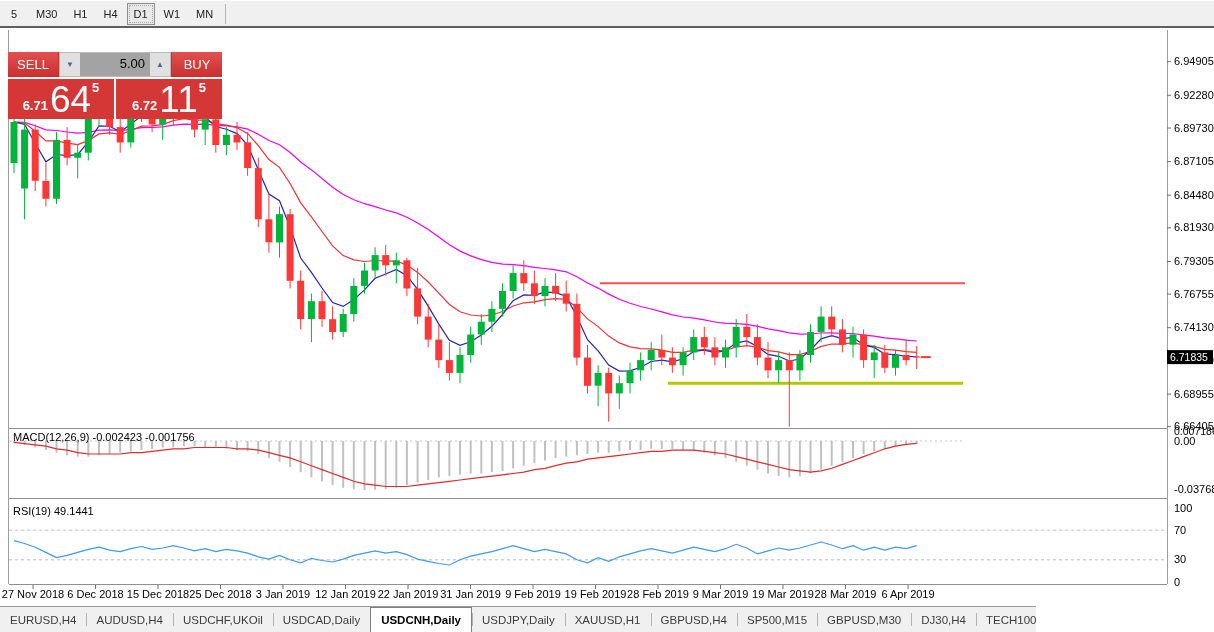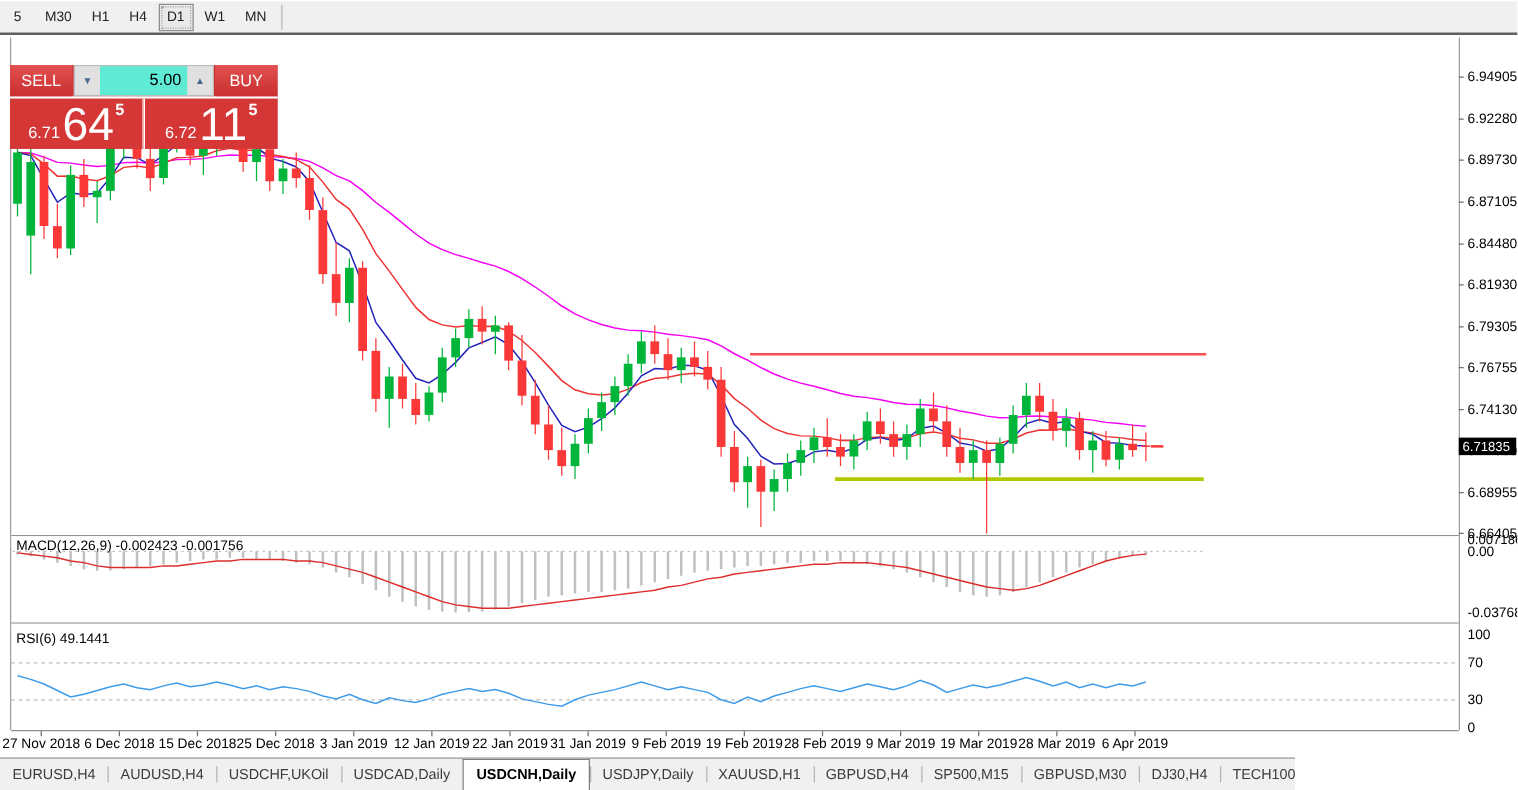--- a/index.html
+++ b/index.html
@@ -29,28 +29,28 @@
   #rsi-label  { left:13px; top:477px; }
 
   
   .qp { position:absolute; left:8px; top:24px; width:214px; background:#c92f2f; }
   .qp-row1 { display:flex; height:25px;border-radius:12px; }
   .qp-btn { flex:0 0 50px; border:none; color:#fff; font-size:13px;
             font-family:"Liberation Sans",sans-serif;
             background:linear-gradient(#e35050,#c92f2f); cursor:pointer; }
   .qp-spin { flex:1; display:flex; background:#e3e3e3; border:1px solid #b9b9b9; margin:0 1px; }
   .qp-spin-btn { width:20px; border:none; background:#e0e0e0; color:#4a688f; font-size:8px; cursor:pointer; }
-  .qp-spin-val { flex:1; background:#5eead4; color:#000; font-size:13px; text-align:right;
+  .qp-spin-val { flex:1; background:#a3a3a3; color:#000; font-size:13px; text-align:right;
                  padding:3px 5px 0 0; }
   .qp-row2 { display:flex; border-top:2px solid #fff; }
   .qp-price { flex:1; height:40px; background:#d53737; color:#fff; position:relative;
               display:flex; align-items:flex-end; justify-content:center; padding-bottom:2px; cursor:pointer; }
   .qp-price.sell { border-right:1px solid #fff; }
   .qp-price.buy  { border-left:1px solid #fff; }
-  .qp-small { font-size:13px; font-weight:normal; margin:16px 2px 4px 0; }
+  .qp-small { font-size:13px; font-weight:bold; margin:16px 2px 4px 0; }
   .qp-big   { font-size:37px; line-height:34px; font-weight:normal; }
   .qp-sup   { font-size:13px; font-weight:bold; align-self:flex-start; margin:1px 0 0 1px; }
 
   
   .tabbar { position:absolute; left:0; top:606px; width:1036px; height:26px; background:#f0f0f0;
             border-top:1px solid #9a9a9a; display:flex; align-items:stretch; overflow:hidden; }
   .tab { display:flex; align-items:center; padding:0 10px; font-size:11.5px; color:#3c3c3c;
          position:relative; cursor:pointer; white-space:nowrap; }
   .tab + .tab::before { content:""; position:absolute; left:0; top:6px; height:13px; width:1px; background:#b4b4b4; }
   .tab.active { background:#fff; border:1px solid #808080; border-bottom:none; color:#000; font-weight:bold; }
@@ -459,21 +459,21 @@
           <span class="qp-sup">5</span>
         </div>
       </div>
     </div>
 
     <div class="ind-label" id="macd-label">
       <span>MACD(12,26,9)</span>
       <span>-0.002423 -0.001756</span>
     </div>
     <div class="ind-label" id="rsi-label">
-      <span>RSI(6)</span>
+      <span>RSI(19)</span>
       <span>49.1441</span>
     </div>
   </div>
 
   <div class="tabbar" id="tabbar">
       <div class="tab">EURUSD,H4</div>
       <div class="tab">AUDUSD,H4</div>
       <div class="tab">USDCHF,UKOil</div>
       <div class="tab">USDCAD,Daily</div>
       <div class="tab active">USDCNH,Daily</div>

